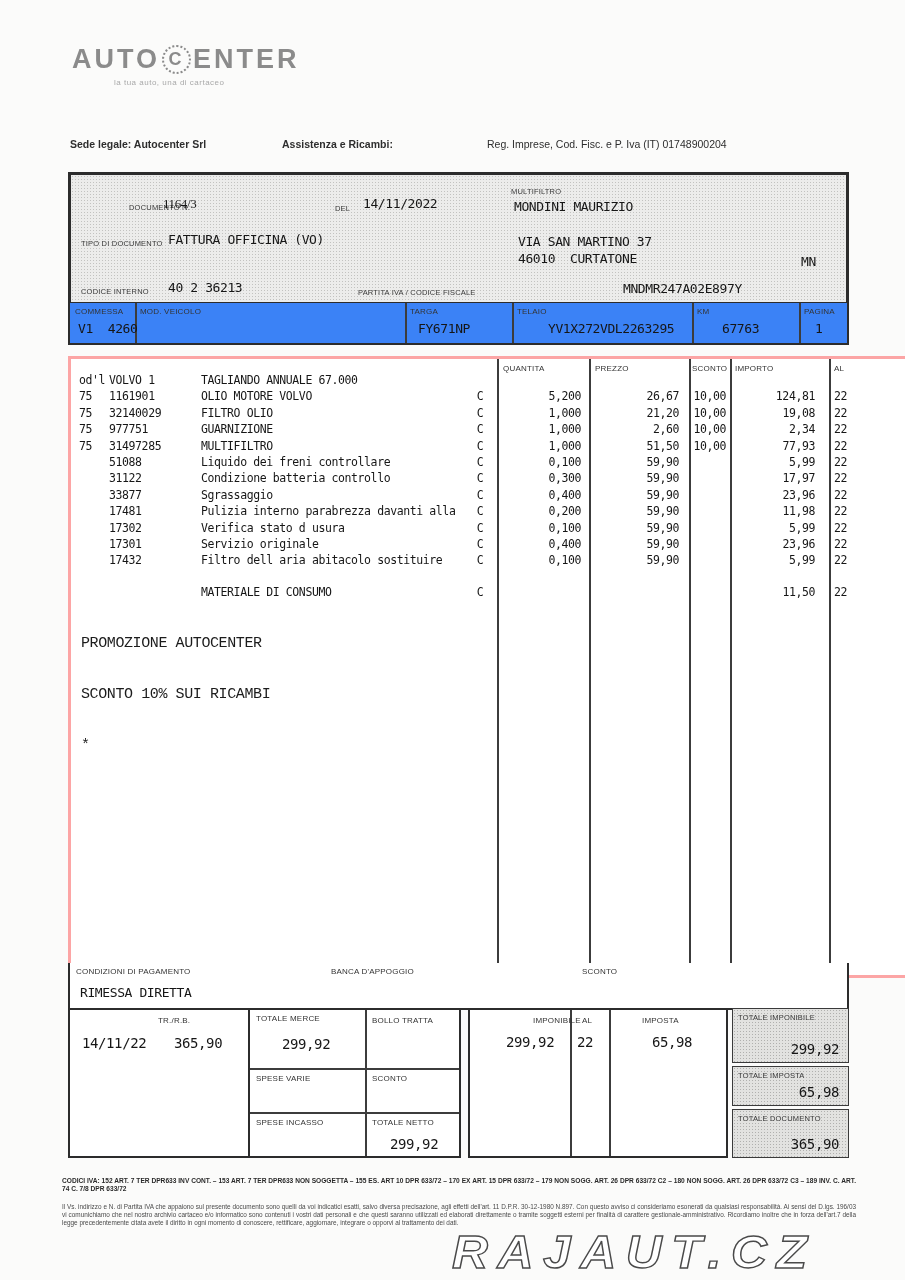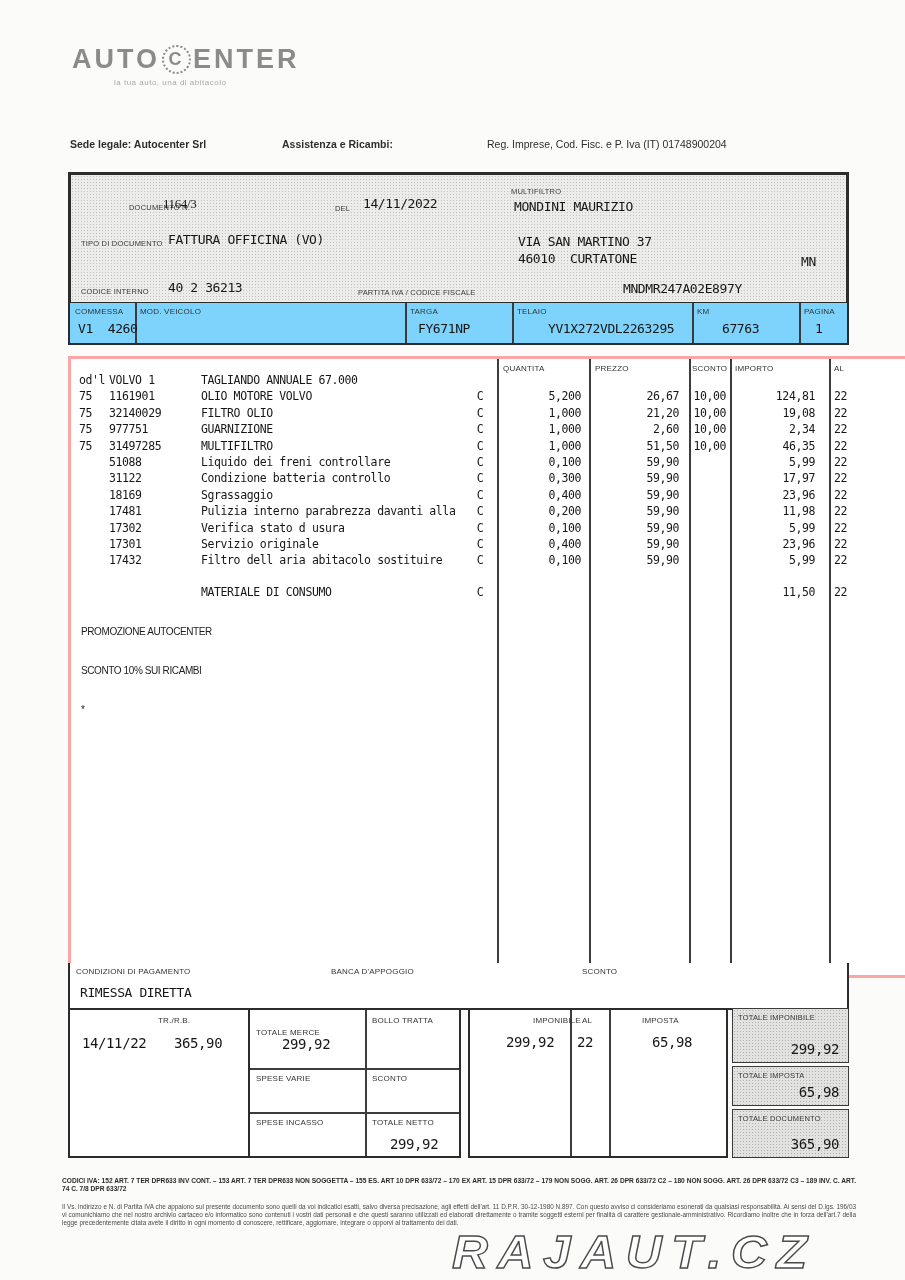--- a/index.html
+++ b/index.html
@@ -5,21 +5,21 @@
   html,body{margin:0;padding:0;}
   body{width:905px;height:1280px;position:relative;background:#fbfbfa;
        font-family:"Liberation Sans",sans-serif;color:#222;overflow:hidden;}
   .abs{position:absolute;}
   .halftone{background-color:#ececeb;
     background-image:radial-gradient(#c2c2c0 0.6px, transparent 0.7px);
     background-size:3px 3px;}
   .halftone-dark{background-color:#e2e2e0;
     background-image:radial-gradient(#b0b0ae 0.7px, transparent 0.8px);
     background-size:3px 3px;}
-  .mono{font-family:Liberation Sans, sans-serif;font-size:10px;letter-spacing:-0.4px;
+  .mono{font-family:Liberation Mono, monospace;font-size:15px;letter-spacing:-0.4px;
         color:#1c1c1c;white-space:pre;}
   .mono-lg{font-family:"DejaVu Sans Mono",monospace;font-size:13px;letter-spacing:-0.4px;
         color:#161616;white-space:pre;}
   .lbl{font-size:7.5px;color:#3a3a3a;letter-spacing:0.2px;white-space:pre;}
   .lbl-b{font-size:8px;color:#333;letter-spacing:0.2px;white-space:pre;}
 
   
   .logo{left:72px;top:44px;}
   .logo-row{display:flex;align-items:center;color:#8b8b8b;font-weight:bold;
     font-size:27px;letter-spacing:3px;font-family:"Liberation Sans",sans-serif;}
@@ -27,21 +27,21 @@
     width:25px;height:25px;border:2.5px dotted #8b8b8b;border-radius:50%;
     font-size:18px;margin:0 2px;}
   .logo-tag{font-size:8px;color:#a9a9a9;margin-top:3px;margin-left:42px;letter-spacing:0.5px;}
 
   
   .cinfo{font-size:10.5px;line-height:13.5px;color:#2e2e2e;white-space:pre;}
 
   
   .band{left:68px;top:172px;width:781px;height:133px;border:3px solid #2c2c2c;box-sizing:border-box;}
   .vehicle{left:68px;top:303px;width:781px;height:42px;border:2px solid #2c2c2c;
-           border-top:none;box-sizing:border-box;background:#7dd3fc;}
+           border-top:none;box-sizing:border-box;background:#3b82f6;}
   .itemsbox{left:68px;top:356px;width:861px;height:622px;border:3px solid #fca5a5;
            box-sizing:border-box;background:#fff;}
   .paybox{left:68px;top:963px;width:781px;height:47px;border:2px solid #2c2c2c;
            border-top:none;box-sizing:border-box;background:#fff;}
   .vline{position:absolute;top:0;bottom:0;width:1.5px;background:#3c3c3c;}
   .hline{position:absolute;left:0;right:0;height:1.5px;background:#3c3c3c;}
 
   
   .rows{position:absolute;left:0;right:0;top:13px;}
   .trow{display:flex;height:16.4px;line-height:16.4px;}
@@ -82,21 +82,21 @@
 <body>
 
 <div class="abs logo">
   <div class="logo-row">
     <span>AUTO</span>
       <span class="logo-c">
         <span>C</span>
       </span>
       <span>ENTER</span>
   </div>
-  <div class="logo-tag">la tua auto, una di abitacolo</div>
+  <div class="logo-tag">la tua auto, una di cartaceo</div>
 </div>
 
 <div class="abs cinfo" style="left:70px;top:111px;">
   <div style="font-weight:bold;">Sede legale: Autocenter Srl</div>
   <div>Via Roma, 68/F 46033 Castel d'Ario (MN)</div>
   <div>Tel. 0376 665881 Fax 0376 661552</div>
   <div>Email: amministrazione@autocenter.it</div>
 </div>
 <div class="abs cinfo" style="left:282px;top:111px;">
   <div style="font-weight:bold;">Assistenza e Ricambi:</div>
@@ -210,21 +210,21 @@
         <span class="cell c-vat">22</span>
       </div>
       <div class="trow">
         <span class="cell c-code1">75</span>
         <span class="cell c-code2">31497285</span>
         <span class="cell c-desc">MULTIFILTRO</span>
         <span class="cell c-c">C</span>
         <span class="cell c-qty">1,000</span>
         <span class="cell c-price">51,50</span>
         <span class="cell c-disc">10,00</span>
-        <span class="cell c-amt">46,35</span>
+        <span class="cell c-amt">77,93</span>
         <span class="cell c-vat">22</span>
       </div>
       <div class="trow">
         <span class="cell c-code1"></span>
         <span class="cell c-code2">51088</span>
         <span class="cell c-desc">Liquido dei freni controllare</span>
         <span class="cell c-c">C</span>
         <span class="cell c-qty">0,100</span>
         <span class="cell c-price">59,90</span>
         <span class="cell c-disc"></span>
@@ -237,21 +237,21 @@
         <span class="cell c-desc">Condizione batteria controllo</span>
         <span class="cell c-c">C</span>
         <span class="cell c-qty">0,300</span>
         <span class="cell c-price">59,90</span>
         <span class="cell c-disc"></span>
         <span class="cell c-amt">17,97</span>
         <span class="cell c-vat">22</span>
       </div>
       <div class="trow">
         <span class="cell c-code1"></span>
-        <span class="cell c-code2">18169</span>
+        <span class="cell c-code2">33877</span>
         <span class="cell c-desc">Sgrassaggio</span>
         <span class="cell c-c">C</span>
         <span class="cell c-qty">0,400</span>
         <span class="cell c-price">59,90</span>
         <span class="cell c-disc"></span>
         <span class="cell c-amt">23,96</span>
         <span class="cell c-vat">22</span>
       </div>
       <div class="trow">
         <span class="cell c-code1"></span>
@@ -329,21 +329,21 @@
   <div class="tbx" style="left:0;top:0;width:182px;height:150px;">
     <span class="abs lbl-b" style="left:88px;top:6px;">TR./R.B.</span>
     <span class="abs mono-lg" style="left:12px;top:25px;font-size:14px;">14/11/22</span>
     <span class="abs mono-lg" style="left:104px;top:25px;font-size:14px;">365,90</span>
   </div>
 
   <div class="tbx" style="left:182px;top:0;width:211px;height:150px;border-left:none;">
     <div class="vline" style="left:115px;"></div>
     <div class="hline" style="top:58px;"></div>
     <div class="hline" style="top:102px;"></div>
-    <span class="abs lbl-b" style="left:6px;top:18px;">TOTALE MERCE</span>
+    <span class="abs lbl-b" style="left:6px;top:4px;">TOTALE MERCE</span>
     <span class="abs mono-lg" style="left:32px;top:26px;font-size:14px;">299,92</span>
     <span class="abs lbl-b" style="left:122px;top:6px;">BOLLO TRATTA</span>
     <span class="abs lbl-b" style="left:6px;top:64px;">SPESE VARIE</span>
     <span class="abs lbl-b" style="left:122px;top:64px;">SCONTO</span>
     <span class="abs lbl-b" style="left:6px;top:108px;">SPESE INCASSO</span>
     <span class="abs lbl-b" style="left:122px;top:108px;">TOTALE NETTO</span>
     <span class="abs mono-lg" style="left:140px;top:126px;font-size:14px;">299,92</span>
   </div>
 
   <div class="tbx" style="left:400px;top:0;width:260px;height:150px;">

